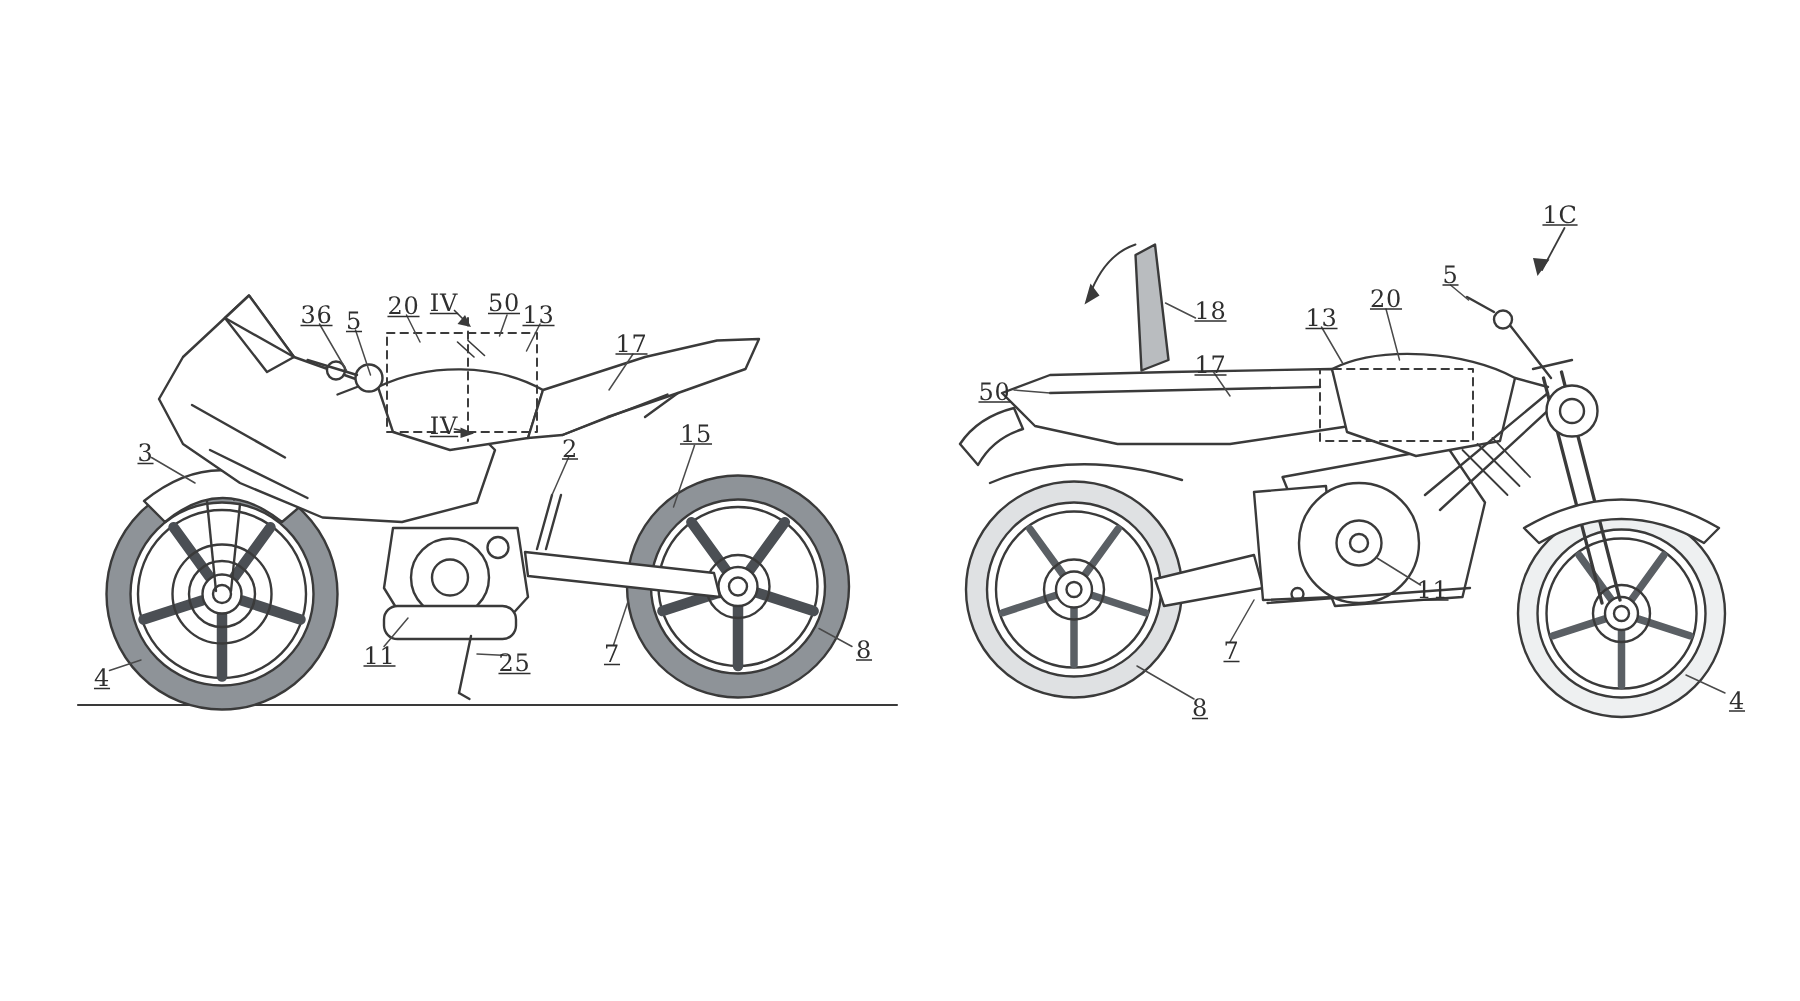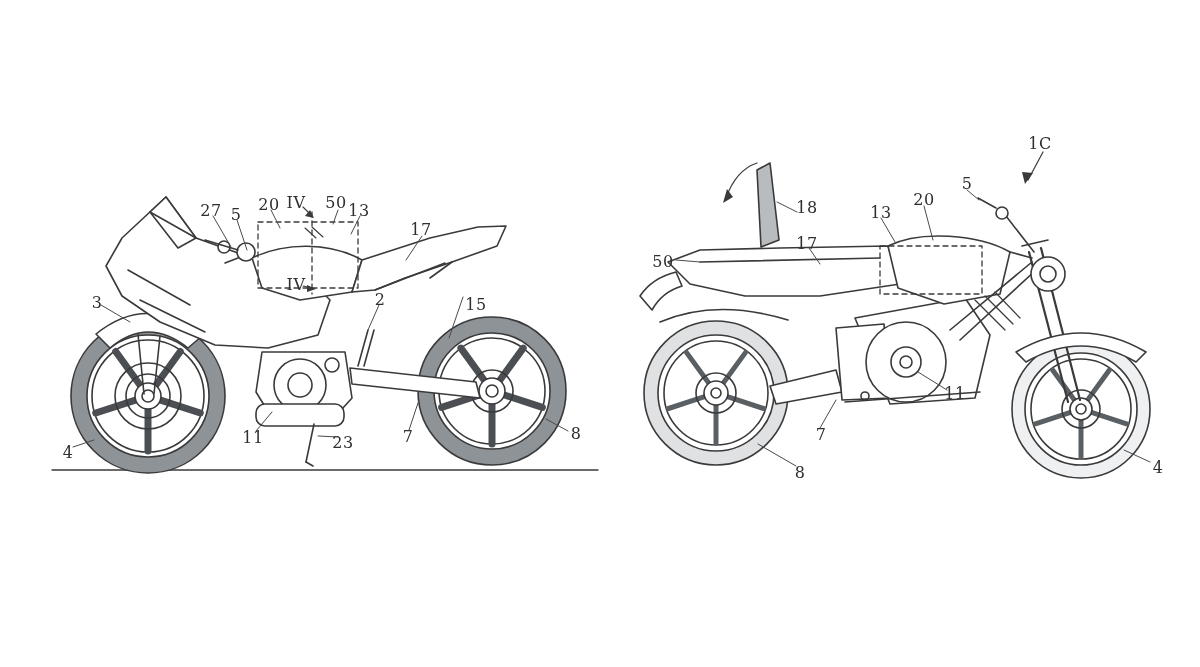--- a/index.html
+++ b/index.html
@@ -28,20 +28,21 @@
     height: 667px;
     pointer-events: none;
   }
   .ref-label {
     position: absolute;
     transform: translate(-50%, -50%);
     font-size: 16px;
     letter-spacing: 0.5px;
     color: #2f2f2f;
     white-space: nowrap;
+    text-decoration: underline;
   }
 </style>
 </head>
 <body>
 
 <div class="stage">
 
   <svg width="1200" height="667" viewBox="0 0 1200 667">
 
     <g stroke="#3a3a3a" fill="none" stroke-width="1.6" stroke-linejoin="round" stroke-linecap="round">
@@ -273,33 +274,33 @@
         <line x1="676" y1="260" x2="700" y2="262"></line>
         <line x1="947" y1="390" x2="918" y2="372"></line>
         <line x1="820" y1="428" x2="836" y2="400"></line>
         <line x1="796" y1="466" x2="758" y2="444"></line>
         <line x1="1150" y1="462" x2="1124" y2="450"></line>
       </g>
     </g>
   </svg>
 
   <div class="labels-layer">
-      <span class="ref-label" style="left: 211px; top: 210px;">27</span>
+      <span class="ref-label" style="left: 211px; top: 210px;">36</span>
       <span class="ref-label" style="left: 236px; top: 214px;">5</span>
       <span class="ref-label" style="left: 269px; top: 204px;">20</span>
       <span class="ref-label" style="left: 296px; top: 202px;">IV</span>
       <span class="ref-label" style="left: 336px; top: 202px;">50</span>
       <span class="ref-label" style="left: 359px; top: 210px;">13</span>
       <span class="ref-label" style="left: 421px; top: 229px;">17</span>
       <span class="ref-label" style="left: 380px; top: 299px;">2</span>
-      <span class="ref-label" style="left: 464px; top: 304px; margin-left: 12px;">15</span>
+      <span class="ref-label" style="left: 464px; top: 289px;">15</span>
       <span class="ref-label" style="left: 97px; top: 302px;">3</span>
       <span class="ref-label" style="left: 296px; top: 284px;">IV</span>
       <span class="ref-label" style="left: 253px; top: 437px;">11</span>
-      <span class="ref-label" style="left: 343px; top: 442px;">23</span>
+      <span class="ref-label" style="left: 343px; top: 442px;">25</span>
       <span class="ref-label" style="left: 408px; top: 436px;">7</span>
       <span class="ref-label" style="left: 576px; top: 433px;">8</span>
       <span class="ref-label" style="left: 68px; top: 452px;">4</span>
     </div>
   <div class="labels-layer">
       <span class="ref-label" style="left: 1040px; top: 143px;">1C</span>
       <span class="ref-label" style="left: 807px; top: 207px;">18</span>
       <span class="ref-label" style="left: 967px; top: 183px;">5</span>
       <span class="ref-label" style="left: 881px; top: 212px;">13</span>
       <span class="ref-label" style="left: 924px; top: 199px;">20</span>

